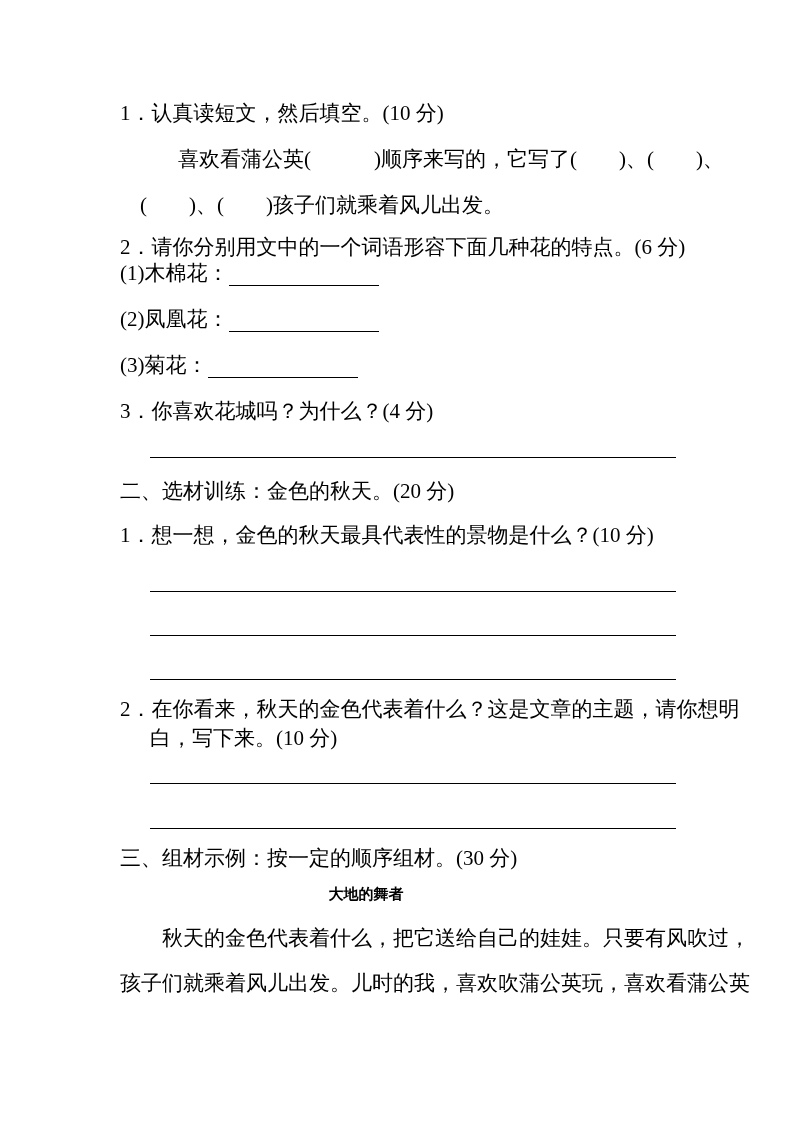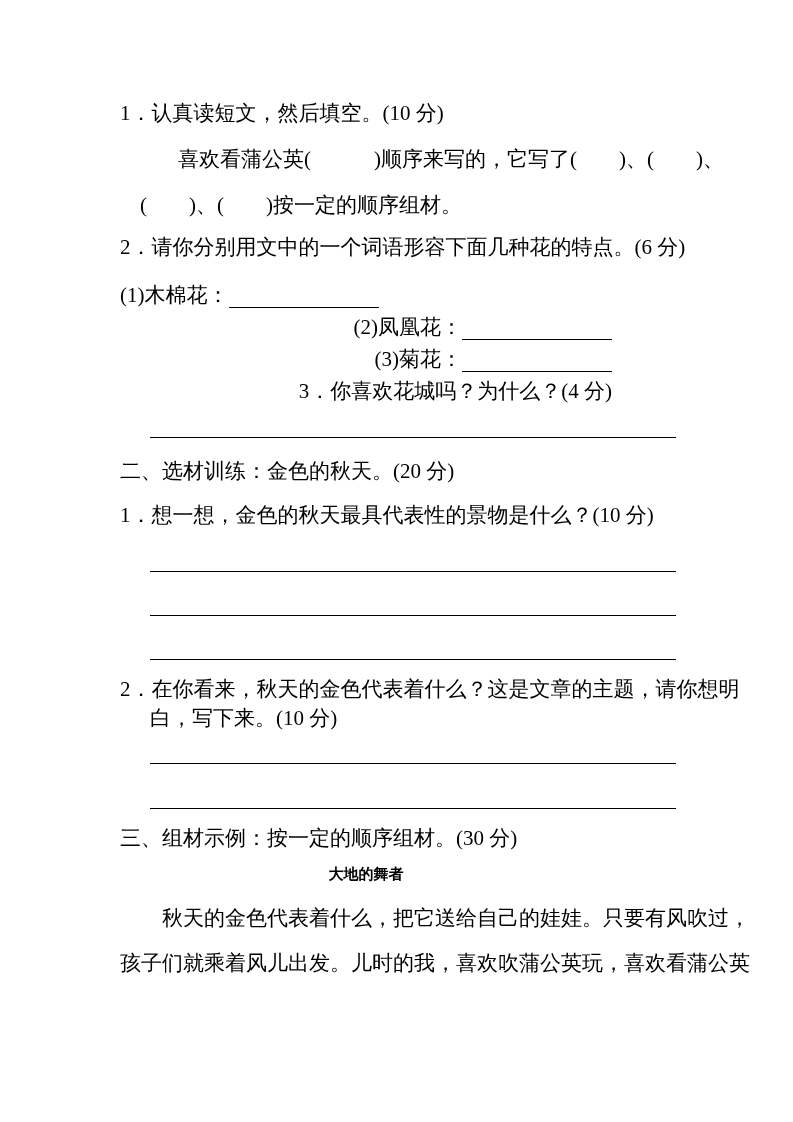--- a/index.html
+++ b/index.html
@@ -18,27 +18,27 @@
     background: #ffffff;
   }
   .line {
     font-size: 21px;
     line-height: 26px;
     white-space: nowrap;
     overflow: visible;
   }
   .mt0  { margin-top: 0; }
   .mt10 { margin-top: 10px; }
-  .mt14 { margin-top: 6px; text-align: right; }
+  .mt14 { margin-top: 20px; }
   .mt16 { margin-top: 16px; }
   .mt17 { margin-top: 3px; }
   .mt18 { margin-top: 18px; }
   .mt19 { margin-top: 19px; }
   .mt20 { margin-top: 20px; }
-  .mt22 { margin-top: 22px; }
+  .mt22 { }
   .indent-fill1 { margin-left: 58px; }
   .indent-fill2 { margin-left: 20px; }
   .hang { margin-left: 30px; }
   .blank {
     display: inline-block;
     width: 150px;
     height: 21px;
     border-bottom: 1px solid #000000;
     vertical-align: bottom;
   }
@@ -65,21 +65,21 @@
   }
   .para-indent { margin-left: 42px; }
 </style>
 </head>
 <body>
 
 <div class="page">
 
   <div class="line mt0">1．认真读短文，然后填空。(10 分)</div>
   <div class="line mt20 indent-fill1">喜欢看蒲公英(　　　)顺序来写的，它写了(　　)、(　　)、</div>
-  <div class="line mt20 indent-fill2">(　　)、(　　)按一定的顺序组材。</div>
+  <div class="line mt20 indent-fill2">(　　)、(　　)孩子们就乘着风儿出发。</div>
 
   <div class="line mt16">2．请你分别用文中的一个词语形容下面几种花的特点。(6 分)</div>
 
   <div class="line mt22">
     <span>(1)木棉花：</span><span class="blank"></span>
   </div>
   <div class="line mt14">
     <span>(2)凤凰花：</span><span class="blank"></span>
   </div>
   <div class="line mt14">

